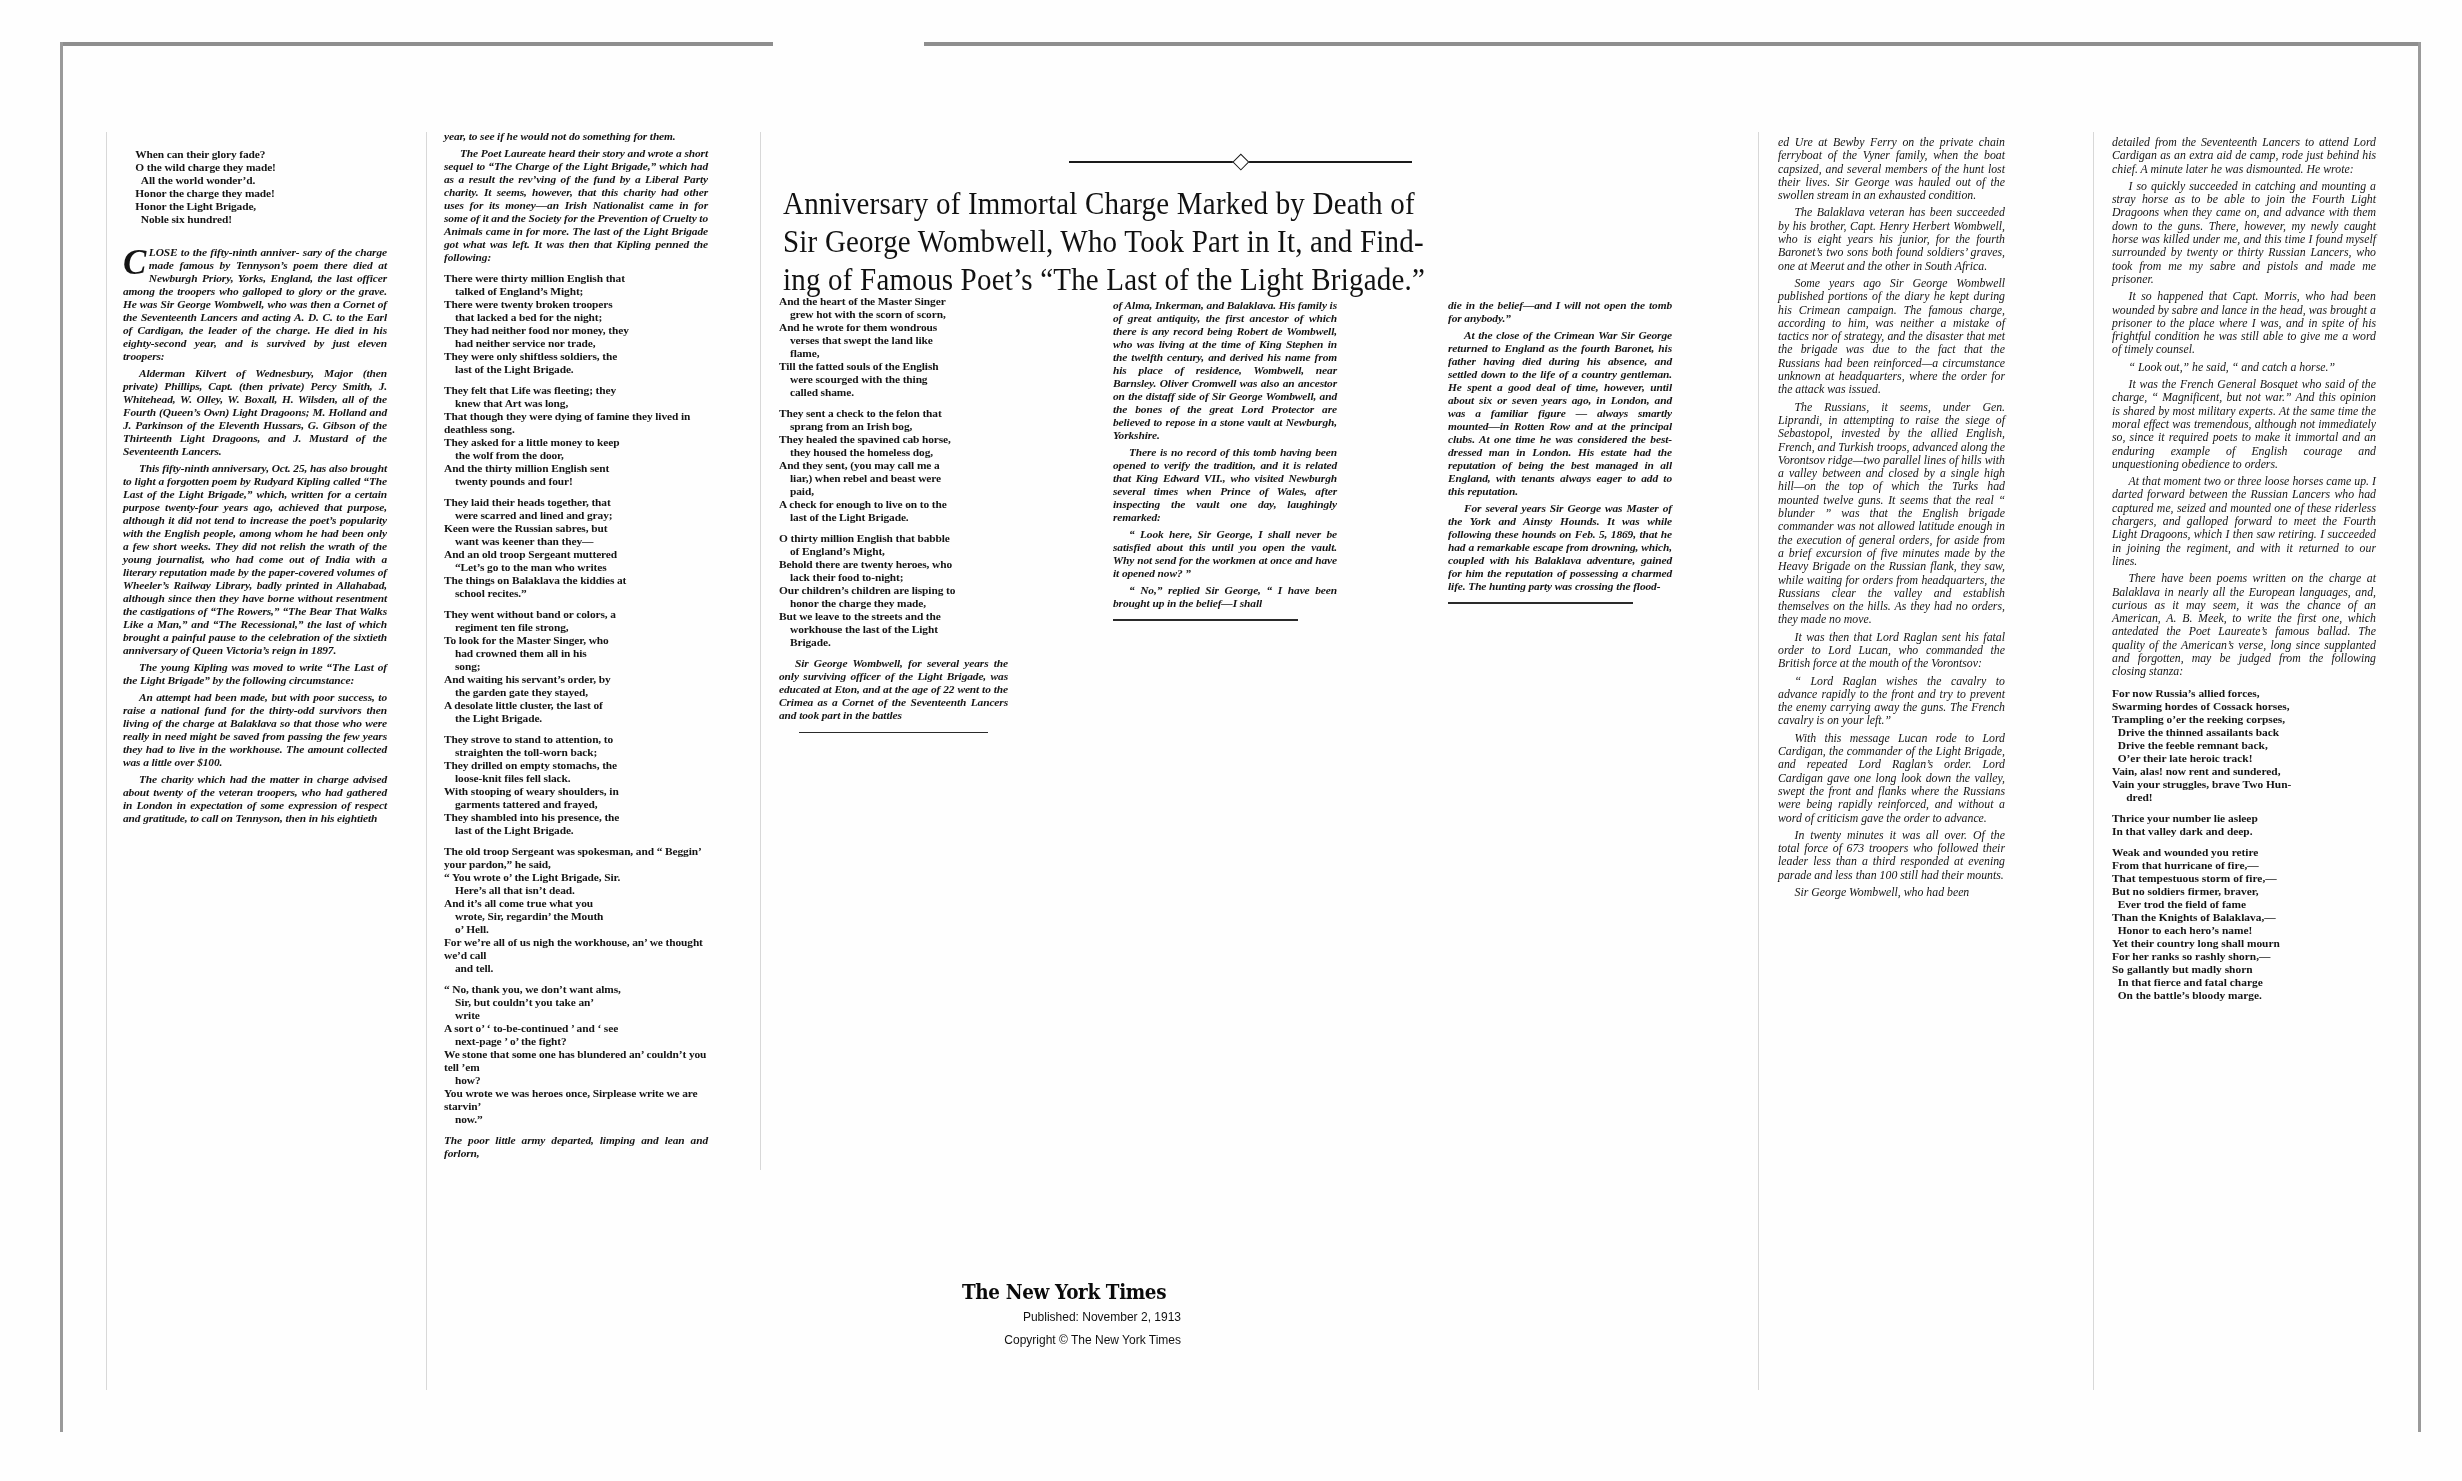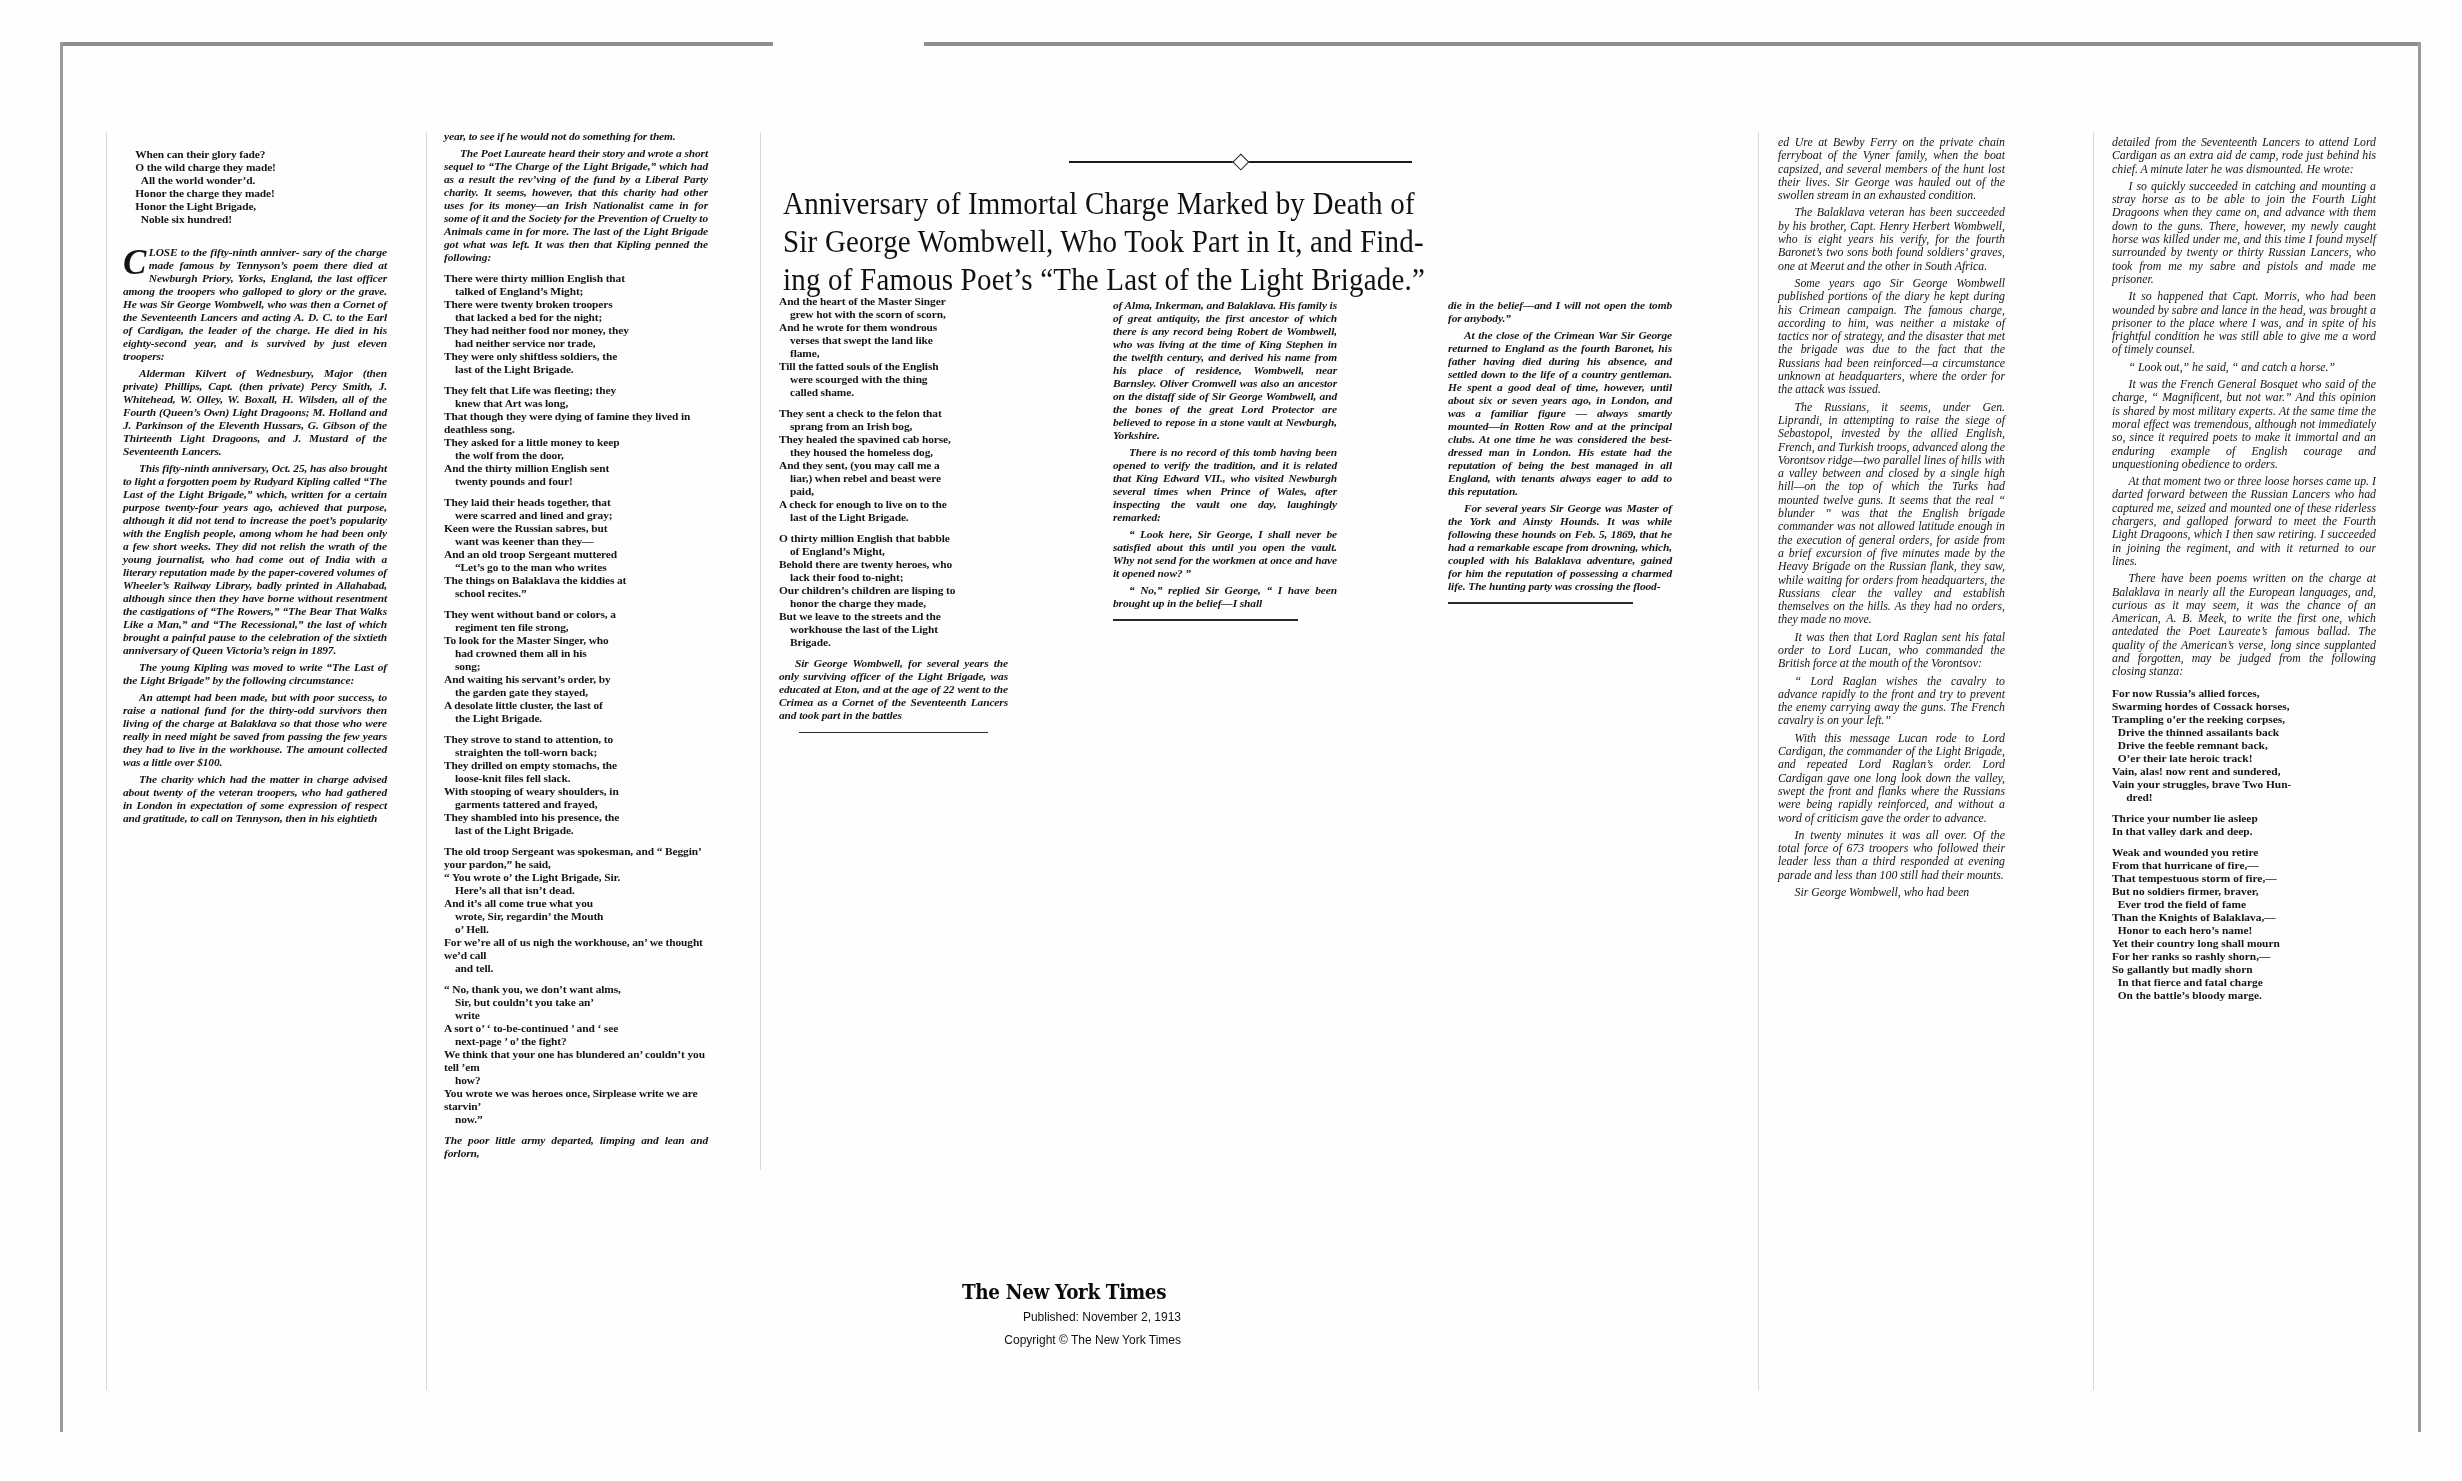--- a/index.html
+++ b/index.html
@@ -246,21 +246,21 @@
 And it’s all come true what you
     wrote, Sir, regardin’ the Mouth
     o’ Hell.
 For we’re all of us nigh the workhouse, an’ we thought we’d call
     and tell.</div>
     <div class="verse-hang">“ No, thank you, we don’t want alms,
     Sir, but couldn’t you take an’
     write
 A sort o’ ‘ to-be-continued ’ and ‘ see
     next-page ’ o’ the fight?
-We think that your one has blundered an’ couldn’t you tell ’em
+We stone that some one has blundered an’ couldn’t you tell ’em
     how?
 You wrote we was heroes once, Sirplease write we are starvin’
     now.”</div>
     <p class="noind">The poor little army departed, limping and lean and forlorn,</p>
   </div>
   <div class="colsep" style="left:426px;"></div>
 
   <div class="col body-type" style="left:779px;width:229px;top:295px;">
     <div class="verse-hang">And the heart of the Master Singer
     grew hot with the scorn of scorn,
@@ -303,21 +303,21 @@
 
   <div class="col body-type" style="left:1448px;width:224px;top:295px;">
     <p class="noind">die in the belief—and I will not open the tomb for anybody.”</p>
     <p>At the close of the Crimean War Sir George returned to England as the fourth Baronet, his father having died during his absence, and settled down to the life of a country gentleman. He spent a good deal of time, however, until about six or seven years ago, in London, and was a familiar figure — always smartly mounted—in Rotten Row and at the principal clubs. At one time he was considered the best-dressed man in London. His estate had the reputation of being the best managed in all England, with tenants always eager to add to this reputation.</p>
     <p>For several years Sir George was Master of the York and Ainsty Hounds. It was while following these hounds on Feb. 5, 1869, that he had a remarkable escape from drowning, which, coupled with his Balaklava adventure, gained for him the reputation of possessing a charmed life. The hunting party was crossing the flood-</p>
     <div class="endrule-left"></div>
   </div>
 
   <div class="col light-type" style="left:1778px;width:227px;top:132px;">
     <p class="noind">ed Ure at Bewby Ferry on the private chain ferryboat of the Vyner family, when the boat capsized, and several members of the hunt lost their lives. Sir George was hauled out of the swollen stream in an exhausted condition.</p>
-    <p>The Balaklava veteran has been succeeded by his brother, Capt. Henry Herbert Wombwell, who is eight years his verify, for the fourth Baronet’s two sons both found soldiers’ graves, one at Meerut and the other in South Africa.</p>
+    <p>The Balaklava veteran has been succeeded by his brother, Capt. Henry Herbert Wombwell, who is eight years his junior, for the fourth Baronet’s two sons both found soldiers’ graves, one at Meerut and the other in South Africa.</p>
     <p>Some years ago Sir George Wombwell published portions of the diary he kept during his Crimean campaign. The famous charge, according to him, was neither a mistake of tactics nor of strategy, and the disaster that met the brigade was due to the fact that the Russians had been reinforced—a circumstance unknown at headquarters, where the order for the attack was issued.</p>
     <p>The Russians, it seems, under Gen. Liprandi, in attempting to raise the siege of Sebastopol, invested by the allied English, French, and Turkish troops, advanced along the Vorontsov ridge—two parallel lines of hills with a valley between and closed by a single high hill—on the top of which the Turks had mounted twelve guns. It seems that the real “ blunder ” was that the English brigade commander was not allowed latitude enough in the execution of general orders, for aside from a brief excursion of five minutes made by the Heavy Brigade on the Russian flank, they saw, while waiting for orders from headquarters, the Russians clear the valley and establish themselves on the hills. As they had no orders, they made no move.</p>
     <p>It was then that Lord Raglan sent his fatal order to Lord Lucan, who commanded the British force at the mouth of the Vorontsov:</p>
     <p>“ Lord Raglan wishes the cavalry to advance rapidly to the front and try to prevent the enemy carrying away the guns. The French cavalry is on your left.”</p>
     <p>With this message Lucan rode to Lord Cardigan, the commander of the Light Brigade, and repeated Lord Raglan’s order. Lord Cardigan gave one long look down the valley, swept the front and flanks where the Russians were being rapidly reinforced, and without a word of criticism gave the order to advance.</p>
     <p>In twenty minutes it was all over. Of the total force of 673 troopers who followed their leader less than a third responded at evening parade and less than 100 still had their mounts.</p>
     <p>Sir George Wombwell, who had been</p>
   </div>
   <div class="colsep" style="left:1758px;"></div>
 

